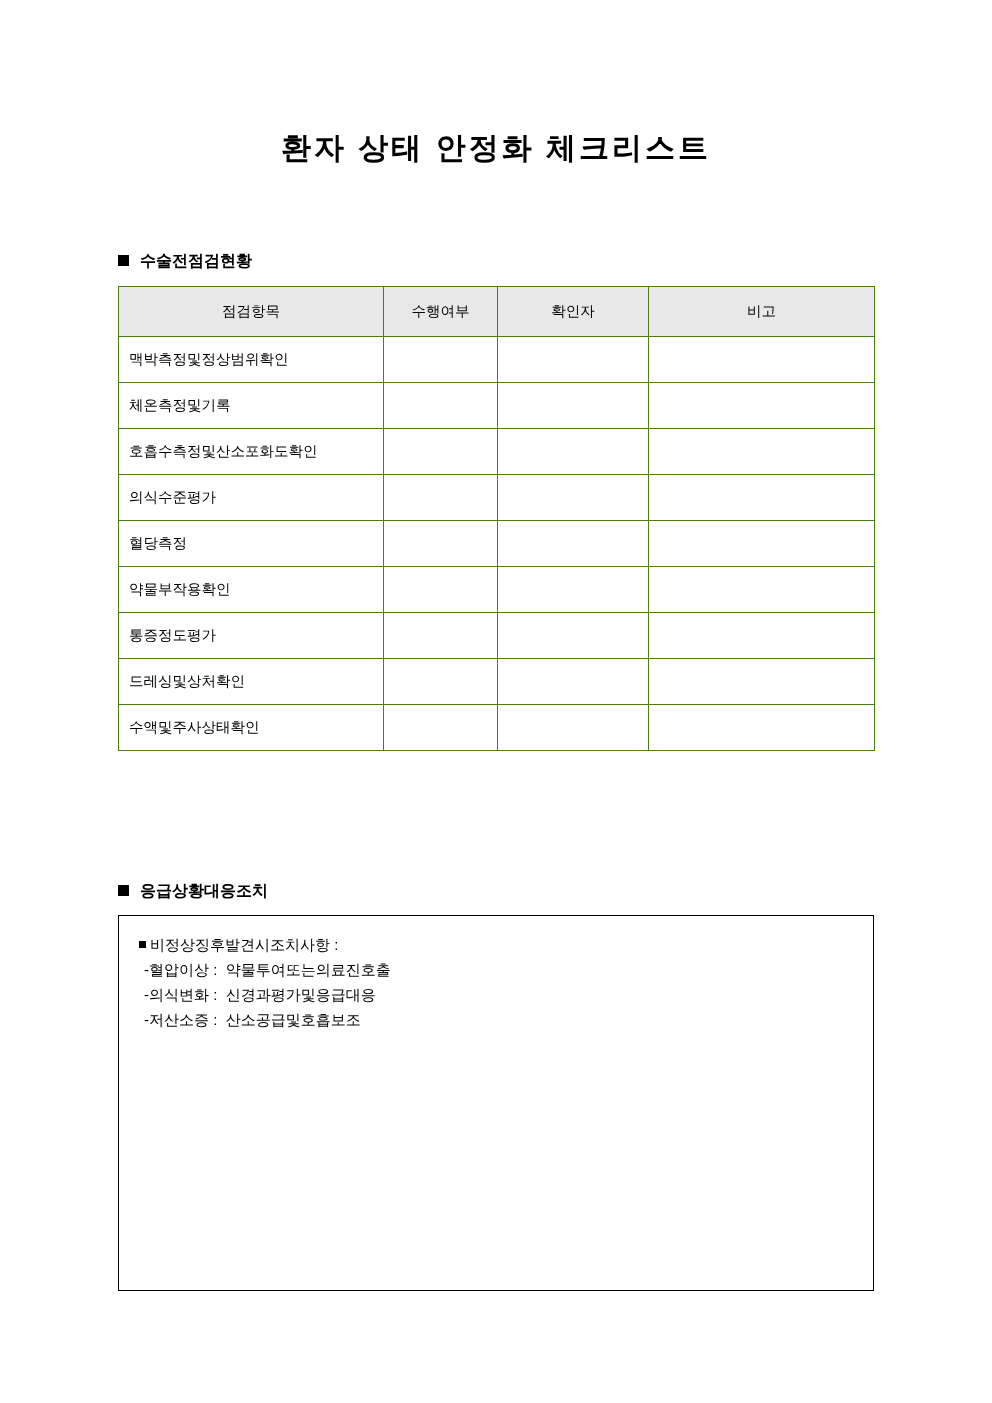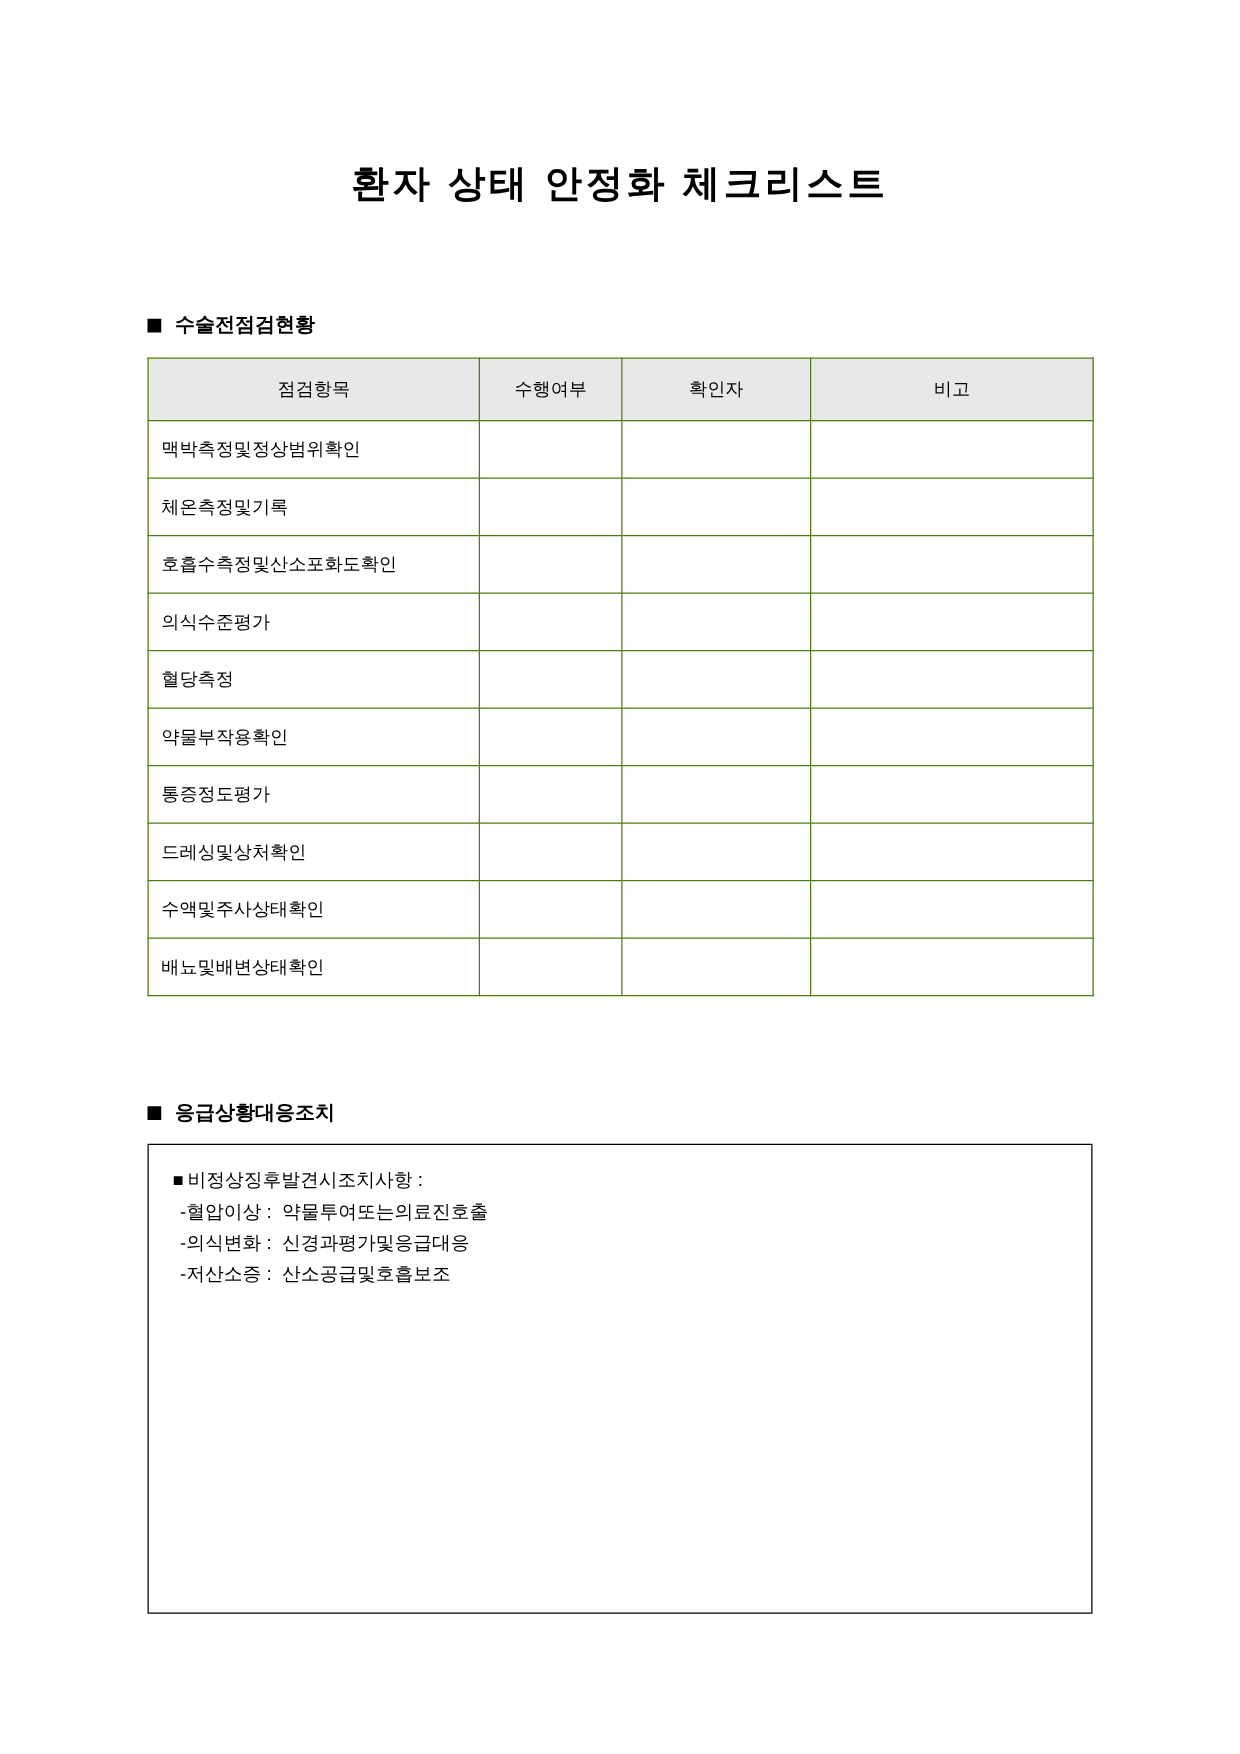--- a/index.html
+++ b/index.html
@@ -206,26 +206,20 @@
           <td class="blank-cell"></td>
           <td class="blank-cell"></td>
           <td class="blank-cell"></td>
         </tr>
         <tr>
           <td class="item-cell">수액및주사상태확인</td>
           <td class="blank-cell"></td>
           <td class="blank-cell"></td>
           <td class="blank-cell"></td>
         </tr>
-        <tr>
-          <td class="item-cell">배뇨및배변상태확인</td>
-          <td class="blank-cell"></td>
-          <td class="blank-cell"></td>
-          <td class="blank-cell"></td>
-        </tr>
       </tbody>
   </table>
 
   <div class="section-heading" id="heading-emergency">
     <span class="sq-bullet"></span>
     <span>응급상황대응조치</span>
   </div>
 
   <div class="emergency-box">
     <div class="emergency-line lead">

